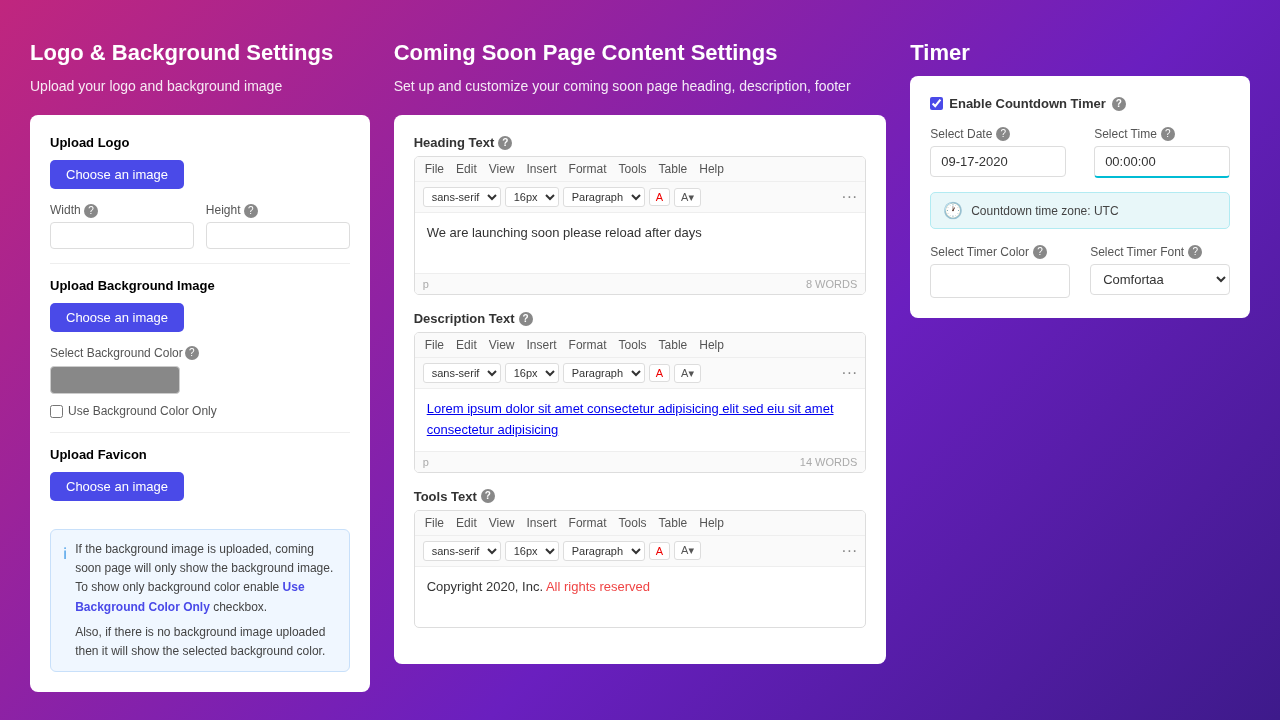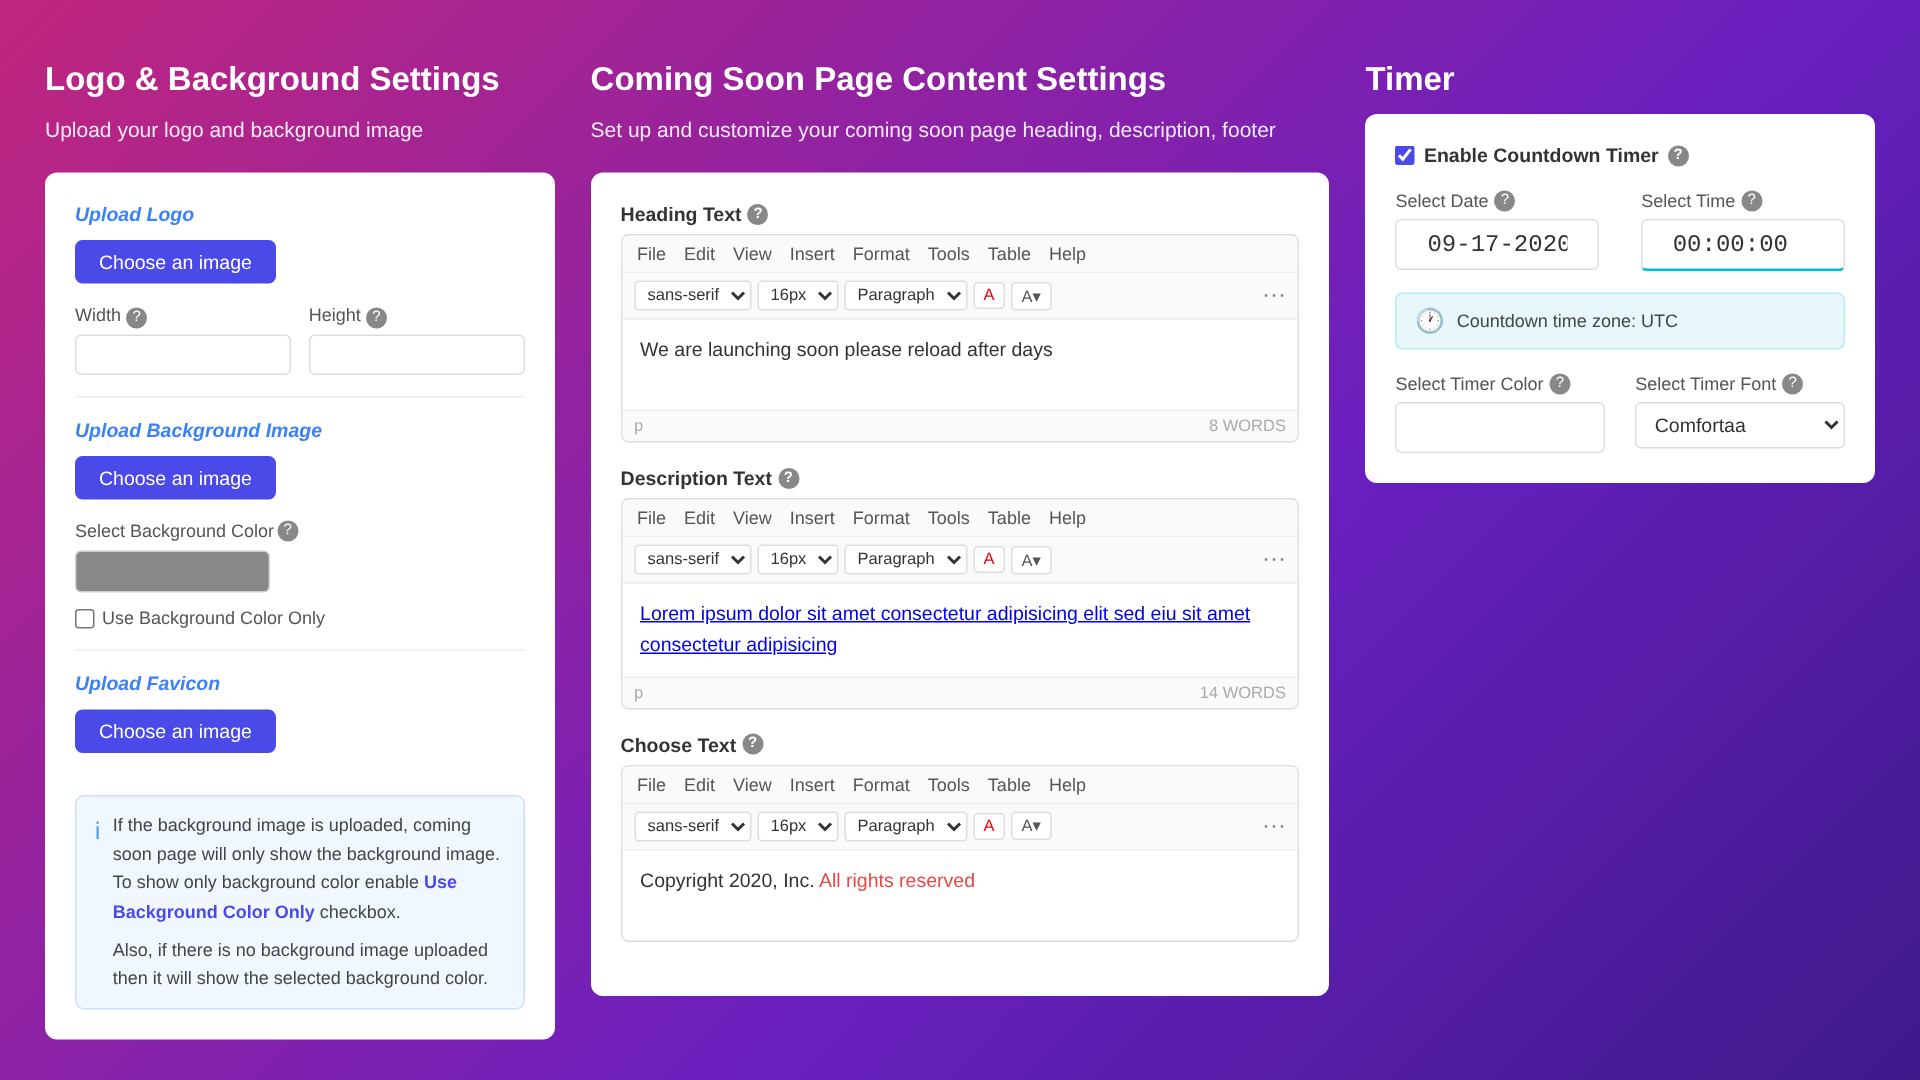--- a/index.html
+++ b/index.html
@@ -34,22 +34,21 @@
       border-radius: 8px;
       padding: 20px;
       font-size: 13px;
     }
     
     .upload-section label {
       display: block;
       font-weight: 600;
       font-size: 13px;
       margin-bottom: 10px;
-      color: #3b82f6;
-      font-style: italic;
+      color: #000000;
     }
     .choose-btn {
       background: #4a4ae8;
       color: #fff;
       border: none;
       border-radius: 5px;
       padding: 7px 16px;
       font-size: 13px;
       cursor: pointer;
       margin-bottom: 14px;
@@ -236,24 +235,23 @@
       color: #555;
       margin-bottom: 5px;
       display: flex;
       align-items: center;
       gap: 4px;
     }
     .field-input {
       width: 100%;
       border: 1px solid #ddd;
       border-radius: 4px;
-      padding: 7px 20px;
-      font-size: 16px;
-      color: #333;
-      font-family: Liberation Mono, monospace;
+      padding: 7px 10px;
+      font-size: 13px;
+      color: #333;
     }
     .timezone-row {
       display: flex;
       align-items: center;
       gap: 8px;
       background: #e8f7f9;
       border: 1px solid #b2ebf2;
       border-radius: 5px;
       padding: 8px 12px;
       margin-bottom: 16px;
@@ -424,21 +422,21 @@
         <div class="editor-content" contenteditable="true" style="">
           <span class="lorem-text">Lorem ipsum dolor sit amet consectetur adipisicing elit sed eiu sit amet consectetur adipisicing</span>
         </div>
         <div class="editor-footer">
           <span>p</span>
           <span>14 WORDS</span>
         </div>
       </div>
 
       <div class="text-section-label">
-        <span>Choose Text</span>
+        <span>Tools Text</span>
         <span class="help-icon">?</span>
       </div>
       <div class="editor-box">
         <div class="editor-menubar">
           <span>File</span>
           <span>Edit</span>
           <span>View</span>
           <span>Insert</span>
           <span>Format</span>
           <span>Tools</span>

